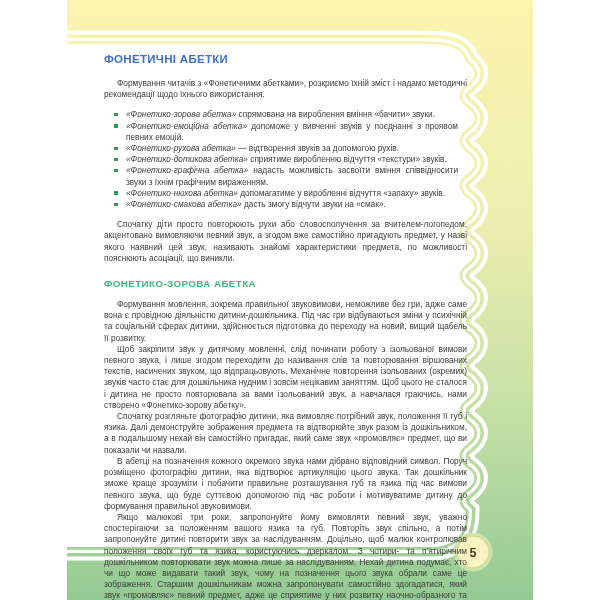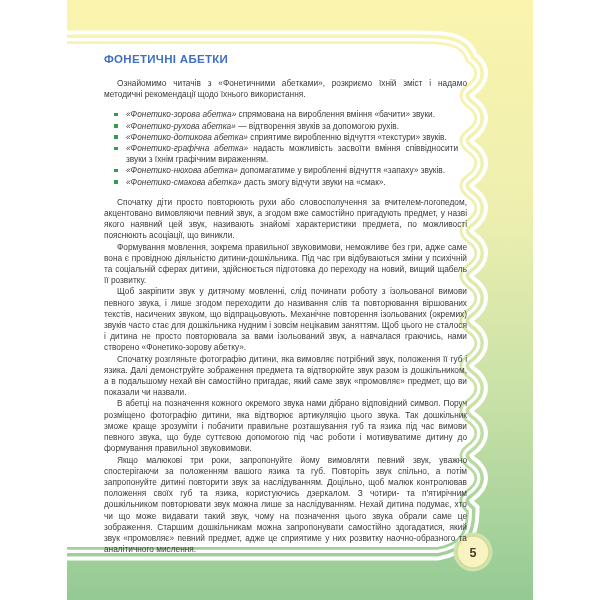--- a/index.html
+++ b/index.html
@@ -117,26 +117,30 @@
     <g>
       <circle cx="473" cy="552" r="19.5" fill="#cbe4b4"></circle>
       <circle cx="473" cy="552" r="16" fill="#f8f4c2" stroke="#dbd88c" stroke-width="1.5"></circle>
       <text x="473" y="556.5" text-anchor="middle" font-size="12.5" font-weight="bold" font-family="Liberation Sans, sans-serif" fill="#4a3a28" class="pgnum">5</text>
     </g>
   </svg>
 
   <div class="content">
     <h1 class="title">ФОНЕТИЧНІ АБЕТКИ</h1>
 
-    <p>Ознайомимо читачів з «Фонетичними абетками», розкриємо їхній зміст і надамо методичні рекомендації щодо їхнього використання.</p>
+    <p>Формування читачів з «Фонетичними абетками», розкриємо їхній зміст і надамо методичні рекомендації щодо їхнього використання.</p>
 
     <ul class="alphabet">
       <li>
         <span class="bullet"></span>
         <span class="it">«Фонетико-зорова абетка»</span><span> спрямована на вироблення вміння «бачити» звуки.</span>
+      </li>
+      <li>
+        <span class="bullet"></span>
+        <span class="it">«Фонетико-емоційна абетка»</span><span> допоможе у вивченні звуків у поєднанні з проявом певних емоцій.</span>
       </li>
       <li>
         <span class="bullet"></span>
         <span class="it">«Фонетико-рухова абетка»</span><span> — відтворення звуків за допомогою рухів.</span>
       </li>
       <li>
         <span class="bullet"></span>
         <span class="it">«Фонетико-дотикова абетка»</span><span> сприятиме виробленню відчуття «текстури» звуків.</span>
       </li>
       <li>
@@ -148,20 +152,21 @@
         <span class="it">«Фонетико-нюхова абетка»</span><span> допомагатиме у виробленні відчуття «запаху» звуків.</span>
       </li>
       <li>
         <span class="bullet"></span>
         <span class="it">«Фонетико-смакова абетка»</span><span> дасть змогу відчути звуки на «смак».</span>
       </li>
     </ul>
 
     <p>Спочатку діти просто повторюють рухи або словосполучення за вчителем-логопедом, акцентовано вимовляючи певний звук, а згодом вже самостійно пригадують предмет, у назві якого наявний цей звук, називають знайомі характеристики предмета, по можливості пояснюють асоціації, що виникли.</p>
 
+    <h2 class="section-heading">ФОНЕТИКО-ЗОРОВА АБЕТКА</h2>
 
     <p>Формування мовлення, зокрема правильної звуковимови, неможливе без гри, адже саме вона є провідною діяльністю дитини-дошкільника. Під час гри відбуваються зміни у психічній та соціальній сферах дитини, здійснюється підготовка до переходу на новий, вищий щабель її розвитку.</p>
     <p>Щоб закріпити звук у дитячому мовленні, слід починати роботу з ізольованої вимови певного звука, і лише згодом переходити до називання слів та повторювання віршованих текстів, насичених звуком, що відпрацьовують. Механічне повторення ізольованих (окремих) звуків часто стає для дошкільника нудним і зовсім нецікавим заняттям. Щоб цього не сталося і дитина не просто повторювала за вами ізольований звук, а навчалася граючись, нами створено «Фонетико-зорову абетку».</p>
     <p>Спочатку розгляньте фотографію дитини, яка вимовляє потрібний звук, положення її губ і язика. Далі демонструйте зображення предмета та відтворюйте звук разом із дошкільником, а в подальшому нехай він самостійно пригадає, який саме звук «промовляє» предмет, що ви показали чи назвали.</p>
     <p>В абетці на позначення кожного окремого звука нами дібрано відповідний символ. Поруч розміщено фотографію дитини, яка відтворює артикуляцію цього звука. Так дошкільник зможе краще зрозуміти і побачити правильне розташування губ та язика під час вимови певного звука, що буде суттєвою допомогою під час роботи і мотивуватиме дитину до формування правильної звуковимови.</p>
     <p>Якщо малюкові три роки, запропонуйте йому вимовляти певний звук, уважно спостерігаючи за положенням вашого язика та губ. Повторіть звук спільно, а потім запропонуйте дитині повторити звук за наслідуванням. Доцільно, щоб малюк контролював положення своїх губ та язика, користуючись дзеркалом. З чотири- та п’ятирічним дошкільником повторювати звук можна лише за наслідуванням. Нехай дитина подумає, хто чи що може видавати такий звук, чому на позначення цього звука обрали саме це зображення. Старшим дошкільникам можна запропонувати самостійно здогадатися, який звук «промовляє» певний предмет, адже це сприятиме у них розвитку наочно-образного та аналітичного мислення.</p>
   </div>
 
 </div>
 

